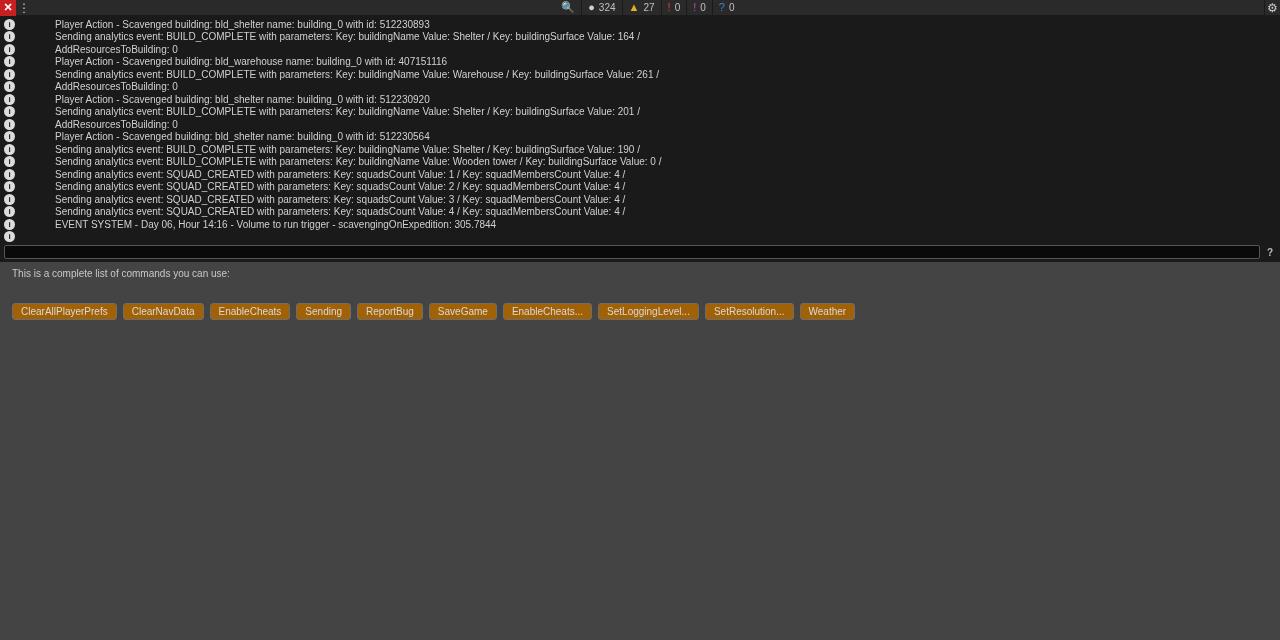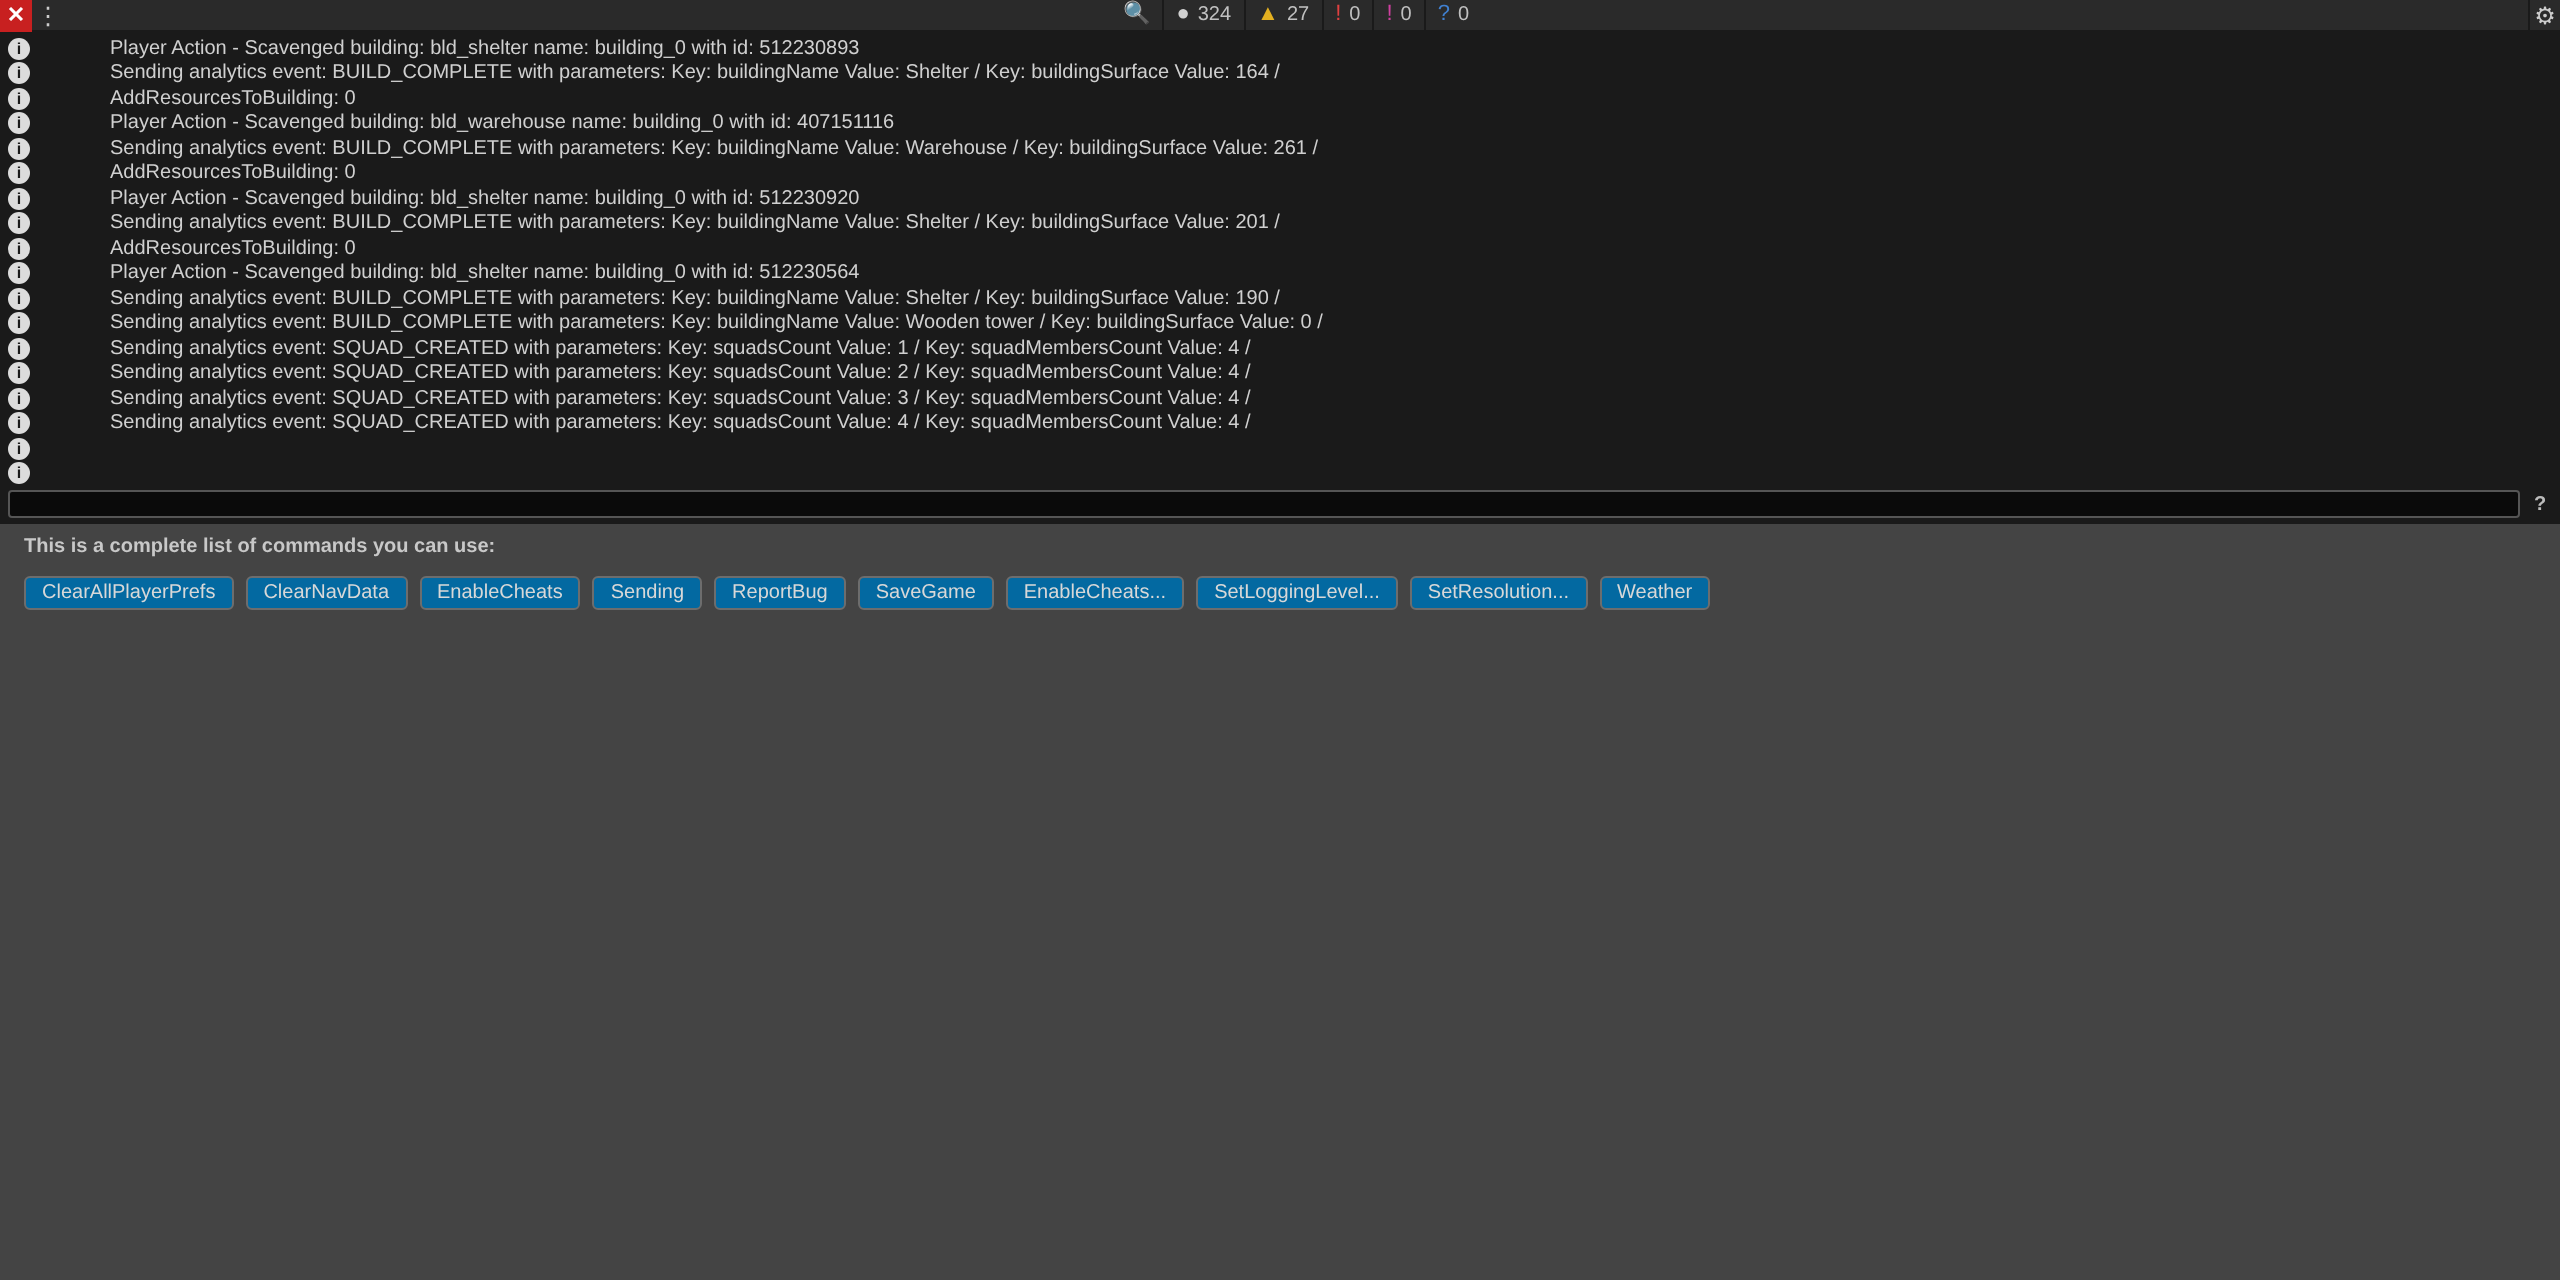--- a/index.html
+++ b/index.html
@@ -137,32 +137,32 @@
     align-items: center;
     justify-content: center;
     font-size: 10px;
     font-weight: bold;
     cursor: pointer;
   }
   .commands-area {
     padding: 6px 12px;
   }
   .commands-title {
-    font-weight: bold;
+    font-weight: normal;
     color: #c8c8c8;
     font-size: 10px;
-    margin-bottom: 9px;
+    margin-bottom: 24px;
   }
   .commands-buttons {
     display: flex;
     flex-wrap: wrap;
     gap: 6px;
   }
   .cmd-btn {
-    background: #0369a1;
+    background: #a16207;
     border: 1px solid #6d6d6d;
     border-radius: 3px;
     color: #d8d8d8;
     font-size: 10px;
     padding: 2px 8px;
     cursor: pointer;
   }
 </style>
 </head>
 <body>
@@ -262,20 +262,21 @@
     <div class="log-line">
       <div class="log-icon">i</div>
       <div class="log-text">Sending analytics event: SQUAD_CREATED with parameters: Key: squadsCount Value: 3 / Key: squadMembersCount Value: 4 /</div>
     </div>
     <div class="log-line">
       <div class="log-icon">i</div>
       <div class="log-text">Sending analytics event: SQUAD_CREATED with parameters: Key: squadsCount Value: 4 / Key: squadMembersCount Value: 4 /</div>
     </div>
     <div class="log-line">
       <div class="log-icon">i</div>
+      <div class="log-text">EVENT SYSTEM - Day 06, Hour 14:16 - Volume to run trigger - scavengingOnExpedition: 305.7844</div>
     </div>
     <div class="log-line">
       <div class="log-icon">i</div>
     </div>
   </div>
 
 <div class="input-row">
   <input class="console-input" type="text" value="" style="">
   <div class="help-icon">?</div>
 </div>

